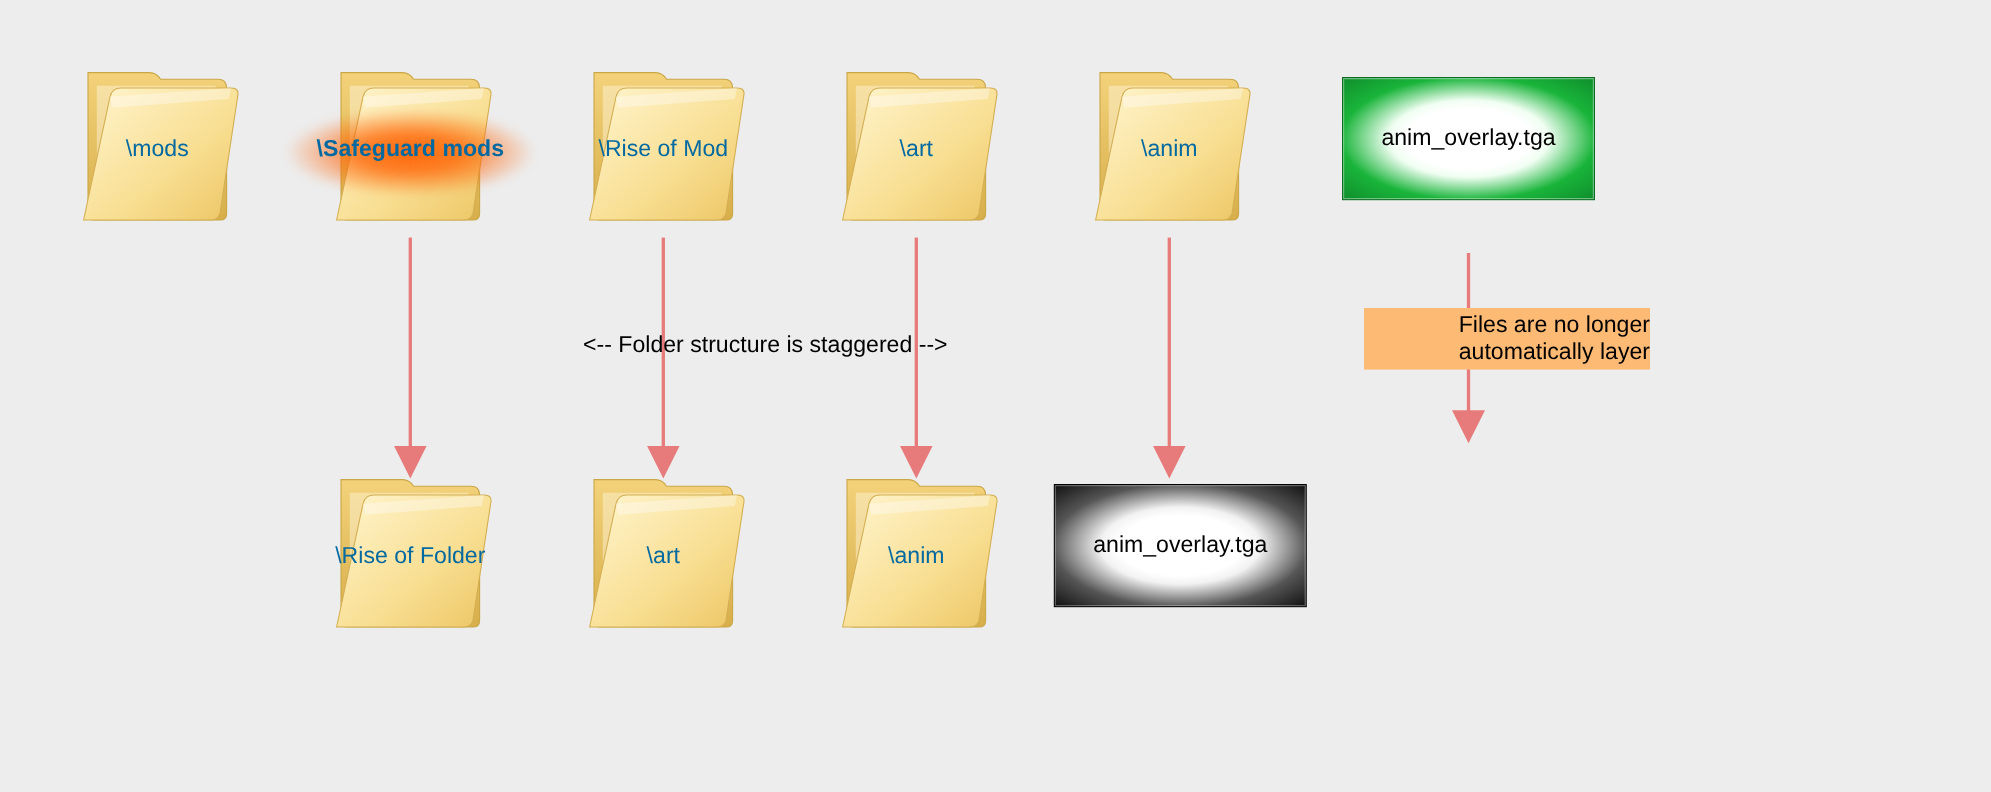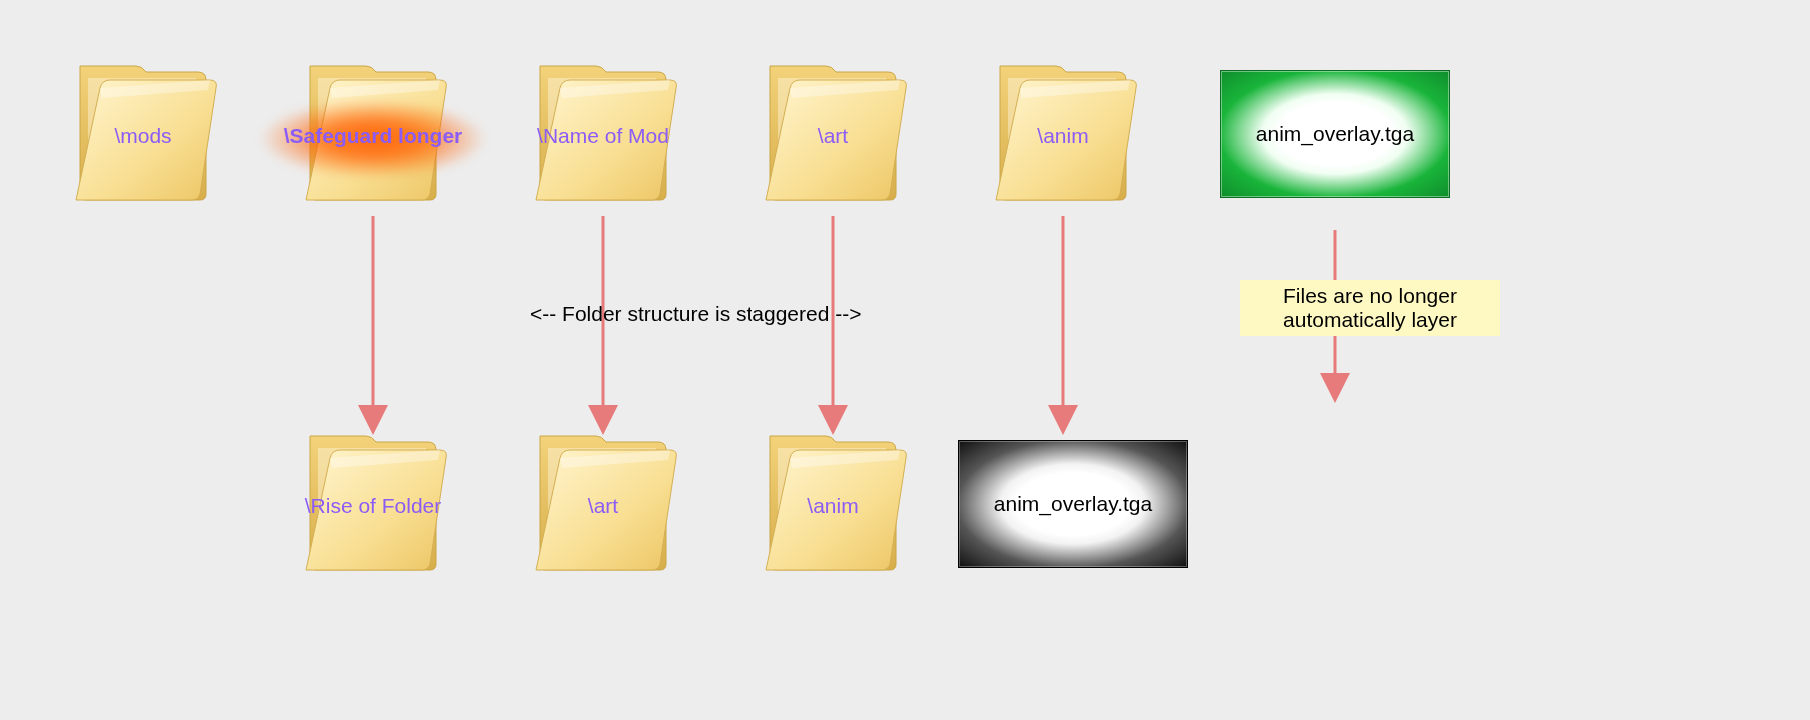--- a/index.html
+++ b/index.html
@@ -15,40 +15,40 @@
     position: absolute;
     width: 150px;
     height: 160px;
   }
   .folder-label {
     position: absolute;
     top: 80px;
     left: 50%;
     transform: translateX(-50%);
     font-size: 21px;
-    color: #8b5cf6;
+    color: #0369a1;
     white-space: nowrap;
     text-align: center;
     z-index: 5;
   }
   .glow {
     position: absolute;
     width: 230px;
     height: 80px;
     background: radial-gradient(ellipse at center, rgba(255,95,0,0.92) 0%, rgba(255,95,0,0.75) 30%, rgba(255,95,0,0.0) 70%);
     filter: blur(4px);
     top: 55px;
     left: 50%;
     transform: translateX(-50%);
     z-index: 2;
   }
   .file-thumb {
     position: absolute;
     width: 230px;
-    height: 128px;
+    height: 112px;
   }
   .file-thumb .border-green {
     position: absolute; inset: 0;
     background: radial-gradient(ellipse at center, #ffffff 35%, #f0fef2 45%, #19b43a 72%, #0f8e2c 100%);
     border: 1px solid #0b6d20;
     box-shadow: inset 0 0 0 1px rgba(255,255,255,0.4);
   }
   .file-thumb .border-black {
     position: absolute; inset: 0;
     background: radial-gradient(ellipse at center, #ffffff 35%, #f2f2f2 45%, #555 72%, #111 100%);
@@ -118,28 +118,28 @@
       <use href="#folder-icon"></use>
     </svg>
   <div class="folder-label">\mods</div>
 </div>
 
 <div class="folder" style="left:298px; top:44px;">
   <svg width="150" height="160">
       <use href="#folder-icon"></use>
     </svg>
   <div class="glow"></div>
-  <div class="folder-label" style="font-weight:600">\Safeguard longer</div>
+  <div class="folder-label" style="font-weight:600">\Safeguard mods</div>
 </div>
 
 <div class="folder" style="left:528px; top:44px;">
   <svg width="150" height="160">
       <use href="#folder-icon"></use>
     </svg>
-  <div class="folder-label">\Name of Mod</div>
+  <div class="folder-label">\Rise of Mod</div>
 </div>
 
 <div class="folder" style="left:758px; top:44px;">
   <svg width="150" height="160">
       <use href="#folder-icon"></use>
     </svg>
   <div class="folder-label">\art</div>
 </div>
 
 <div class="folder" style="left:988px; top:44px;">
@@ -188,16 +188,16 @@
 
   <line x1="833" y1="216" x2="833" y2="420" stroke="#e77a7a" stroke-width="3" marker-end="url(#arrowhead)"></line>
 
   <line x1="1063" y1="216" x2="1063" y2="420" stroke="#e77a7a" stroke-width="3" marker-end="url(#arrowhead)"></line>
 
   <line x1="1335" y1="230" x2="1335" y2="388" stroke="#e77a7a" stroke-width="3" marker-end="url(#arrowhead)"></line>
 </svg>
 
 <div class="note" style="left:530px; top:302px;">&lt;-- Folder structure is staggered --&gt;</div>
 
-<div class="note" style="left:1240px; top:280px; text-align:center; width:260px; white-space:normal; background:#fef9c3; padding:4px 0;">
+<div class="note" style="left:1240px; top:280px; width:260px; white-space:normal; background:#fdba74; padding:4px 0;">
   <span>Files are no longer</span><br>
   <span>automatically layer</span>
 </div>
 
 </body></html>

